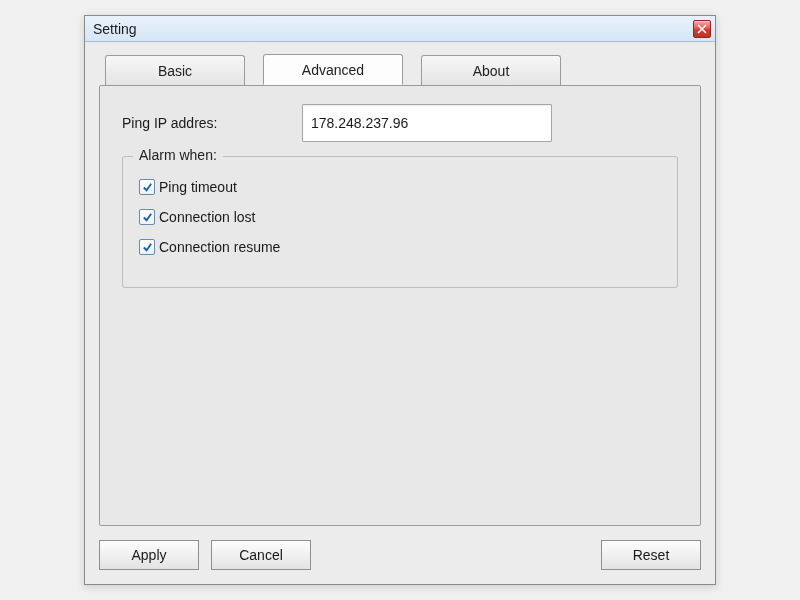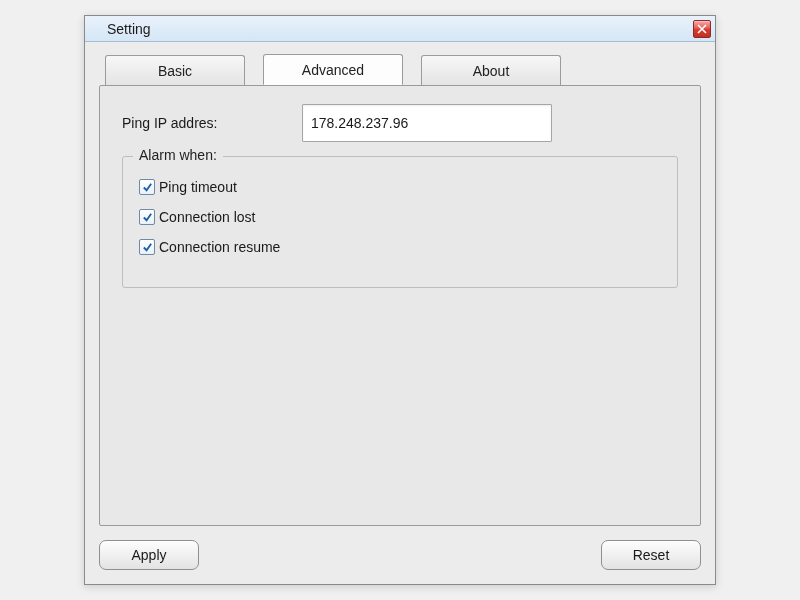--- a/index.html
+++ b/index.html
@@ -21,21 +21,21 @@
       box-shadow: 0 2px 8px rgba(0,0,0,0.15);
       display: flex;
       flex-direction: column;
     }
     .titlebar {
       height: 26px;
       background: linear-gradient(to bottom, #e9f2fb 0%, #d5e6f6 100%);
       border-bottom: 1px solid #a9bdd2;
       display: flex;
       align-items: center;
-      padding: 0 4px 0 22px;
+      padding: 0 4px 0 8px;
       font-size: 14px;
       color: #1a1a1a;
     }
     .titlebar .title { flex: 1; }
     .close-btn {
       width: 18px;
       height: 18px;
       background: linear-gradient(to bottom, #f6a9a8 0%, #e85a55 45%, #d93c34 50%, #c1311f 100%);
       border: 1px solid #8a2a22;
       border-radius: 2px;
@@ -160,21 +160,21 @@
       align-items: center;
       margin-top: 14px;
       gap: 12px;
     }
     .spacer { flex: 1; }
     .btn {
       min-width: 100px;
       height: 30px;
       background: linear-gradient(to bottom, #fdfdfd 0%, #e3e3e3 100%);
       border: 1px solid #8f8f8f;
-      border-radius: 7px;
+      border-radius: 0;
       font-size: 14px;
       color: #1a1a1a;
       cursor: pointer;
       box-shadow: inset 0 1px 0 rgba(255,255,255,0.7);
     }
   </style>
 </head>
 <body>
 
 <div class="dialog">
@@ -239,17 +239,18 @@
             </div>
             <span class="check-label">Connection resume</span>
           </div>
 
         </div>
       </div>
     </div>
 
     <div class="button-bar">
       <button class="btn">Apply</button>
+      <button class="btn">Cancel</button>
       <div class="spacer"></div>
       <button class="btn">Reset</button>
     </div>
   </div>
 </div>
 
 </body></html>

